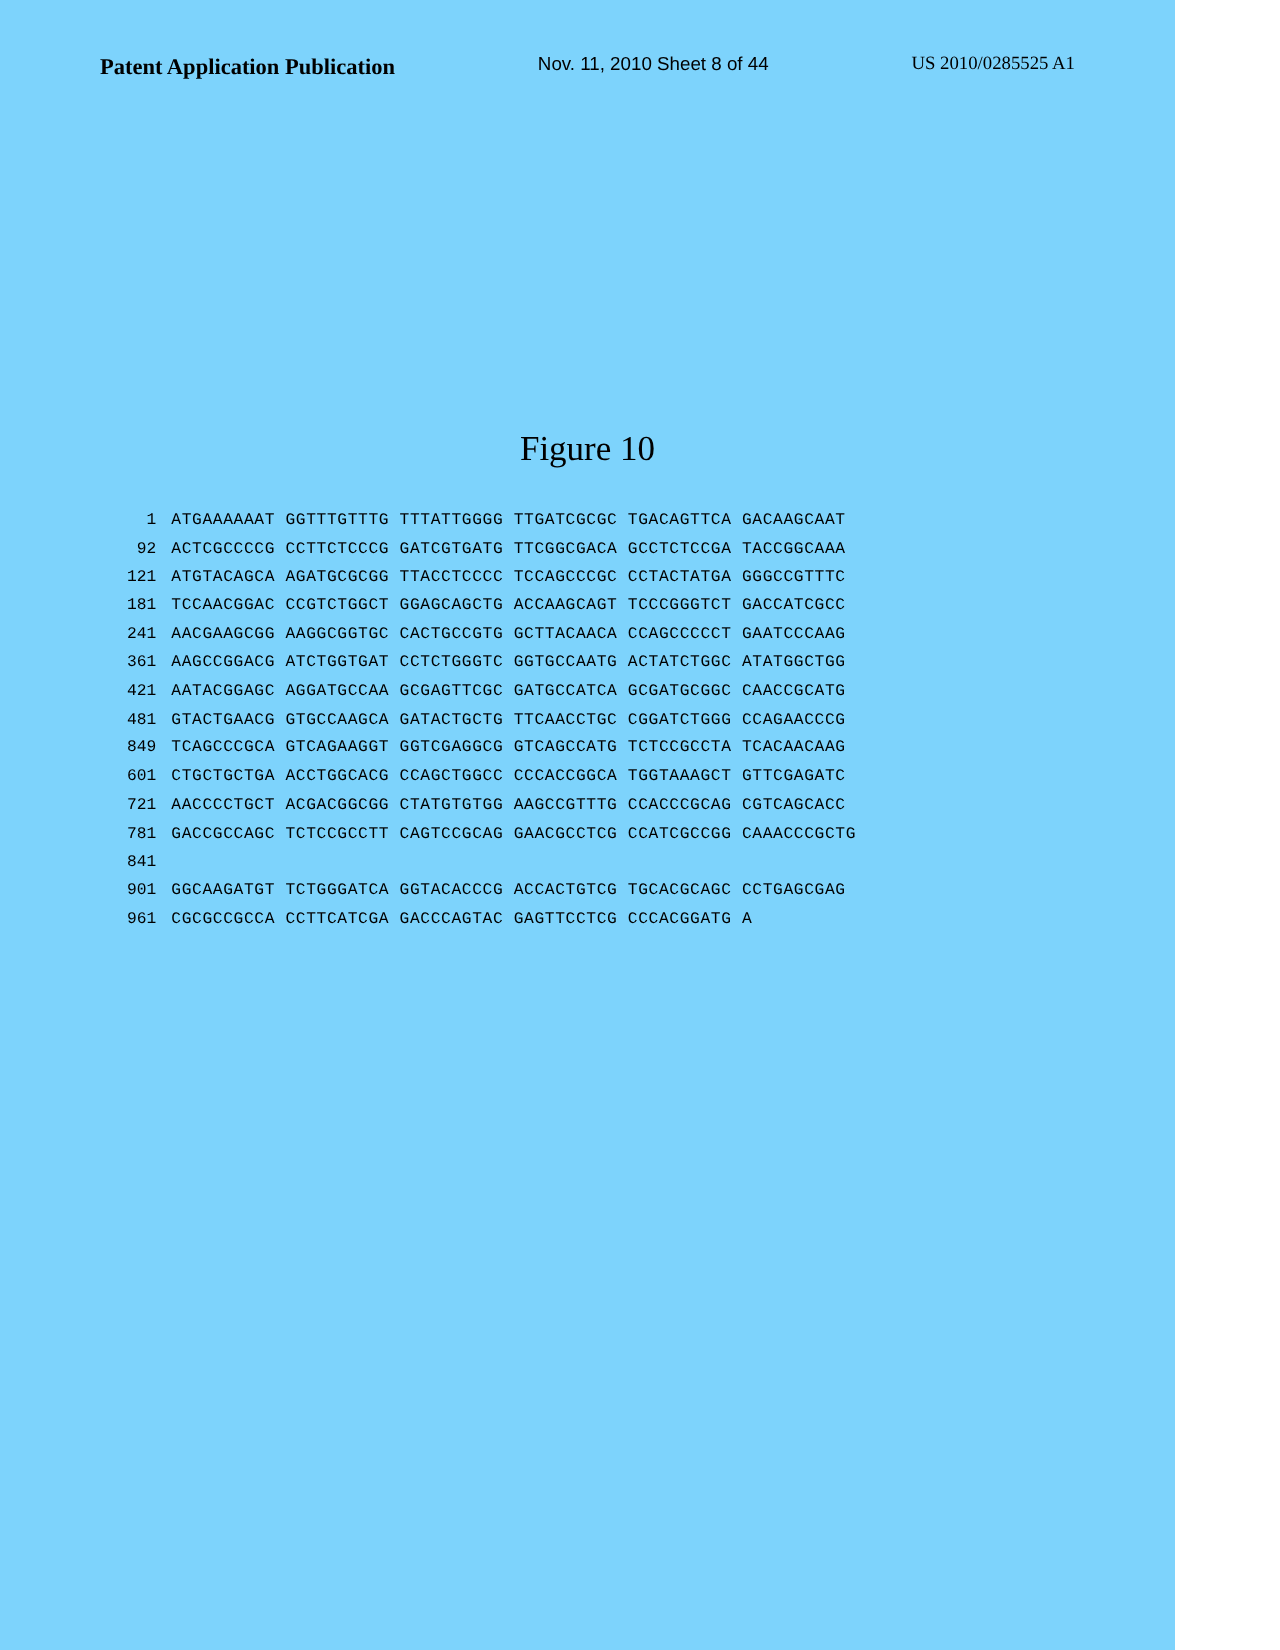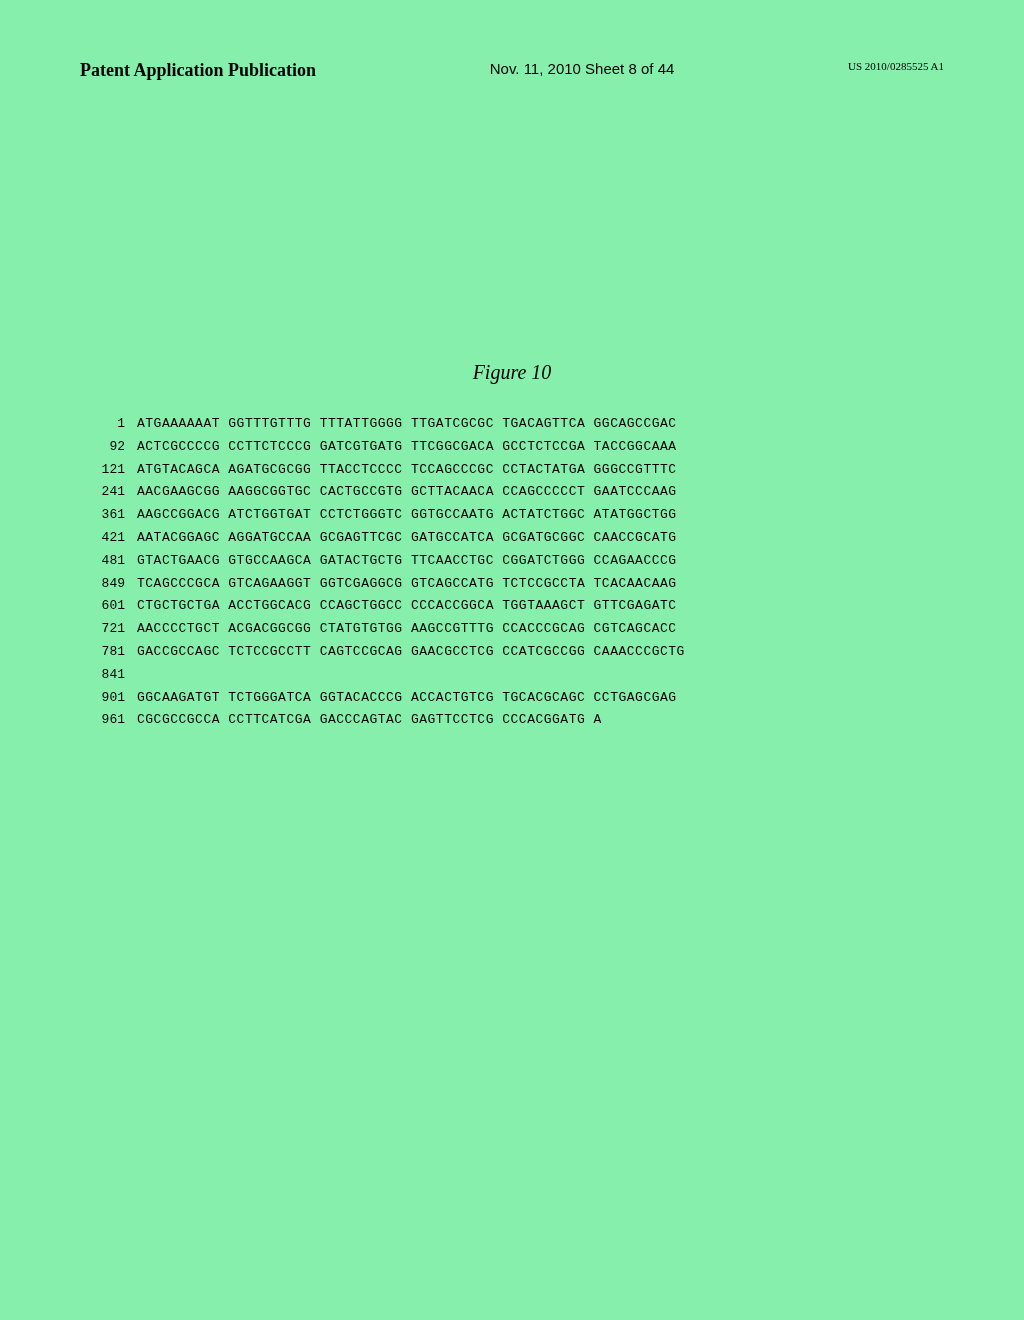--- a/index.html
+++ b/index.html
@@ -10,24 +10,24 @@
 
     body {
       background: #ffffff;
       font-family: 'Times New Roman', Times, serif;
       width: 1024px;
       min-height: 1320px;
       position: relative;
     }
 
     .page {
-      width: 1024px;
+      width: 940px;
       min-height: 1320px;
-      background: #86efac;
-      padding: 60px 80px 60px 80px;
+      background: #7dd3fc;
+      padding: 43px 80px 60px 80px;
       position: relative;
     }
 
     .header {
       display: flex;
       justify-content: space-between;
       align-items: flex-start;
       border-bottom: none;
       margin-bottom: 20px;
     }
@@ -38,32 +38,31 @@
       font-family: 'Times New Roman', Times, serif;
     }
 
     .header-center {
       font-size: 15px;
       font-family: Liberation Sans, sans-serif;
       text-align: center;
     }
 
     .header-right {
-      font-size: 11px;
+      font-size: 15px;
       font-family: 'Times New Roman', Times, serif;
       text-align: right;
     }
 
     .figure-title {
       text-align: center;
-      font-size: 20px;
+      font-size: 28px;
       font-family: 'Times New Roman', Times, serif;
       margin-top: 280px;
       margin-bottom: 30px;
-      font-style: italic;
     }
 
     .sequence-container {
       font-family: 'Courier New', Courier, monospace;
       font-size: 13px;
       line-height: 1.6;
       margin-top: 10px;
     }
 
     .sequence-row {
@@ -94,29 +93,33 @@
     <div class="header-left">Patent Application Publication</div>
     <div class="header-center">Nov. 11, 2010  Sheet 8 of 44</div>
     <div class="header-right">US 2010/0285525 A1</div>
   </div>
 
   <div class="figure-title">Figure 10</div>
 
   <div class="sequence-container">
   <div class="sequence-row">
         <span class="seq-number">1</span>
-        <span class="seq-data">ATGAAAAAAT  GGTTTGTTTG  TTTATTGGGG  TTGATCGCGC  TGACAGTTCA  GGCAGCCGAC</span>
+        <span class="seq-data">ATGAAAAAAT  GGTTTGTTTG  TTTATTGGGG  TTGATCGCGC  TGACAGTTCA  GACAAGCAAT</span>
       </div>
       <div class="sequence-row">
         <span class="seq-number">92</span>
         <span class="seq-data">ACTCGCCCCG  CCTTCTCCCG  GATCGTGATG  TTCGGCGACA  GCCTCTCCGA  TACCGGCAAA</span>
       </div>
       <div class="sequence-row">
         <span class="seq-number">121</span>
         <span class="seq-data">ATGTACAGCA  AGATGCGCGG  TTACCTCCCC  TCCAGCCCGC  CCTACTATGA  GGGCCGTTTC</span>
+      </div>
+      <div class="sequence-row">
+        <span class="seq-number">181</span>
+        <span class="seq-data">TCCAACGGAC  CCGTCTGGCT  GGAGCAGCTG  ACCAAGCAGT  TCCCGGGTCT  GACCATCGCC</span>
       </div>
       <div class="sequence-row">
         <span class="seq-number">241</span>
         <span class="seq-data">AACGAAGCGG  AAGGCGGTGC  CACTGCCGTG  GCTTACAACA  CCAGCCCCCT  GAATCCCAAG</span>
       </div>
       <div class="sequence-row">
         <span class="seq-number">361</span>
         <span class="seq-data">AAGCCGGACG  ATCTGGTGAT  CCTCTGGGTC  GGTGCCAATG  ACTATCTGGC  ATATGGCTGG</span>
       </div>
       <div class="sequence-row">

